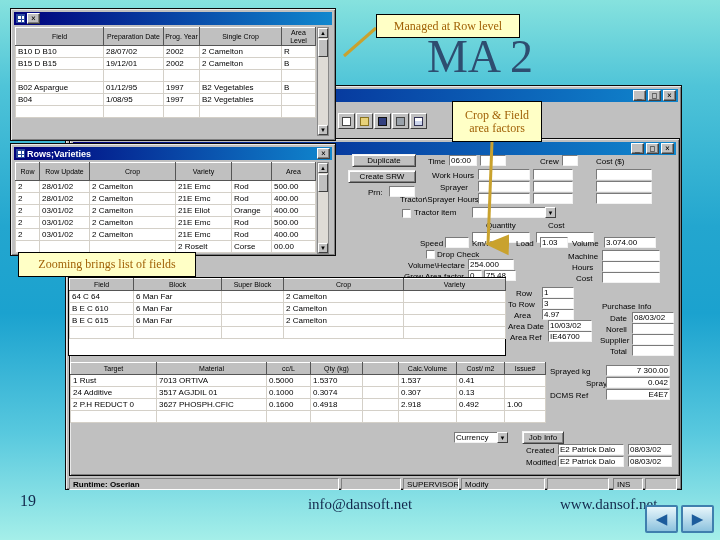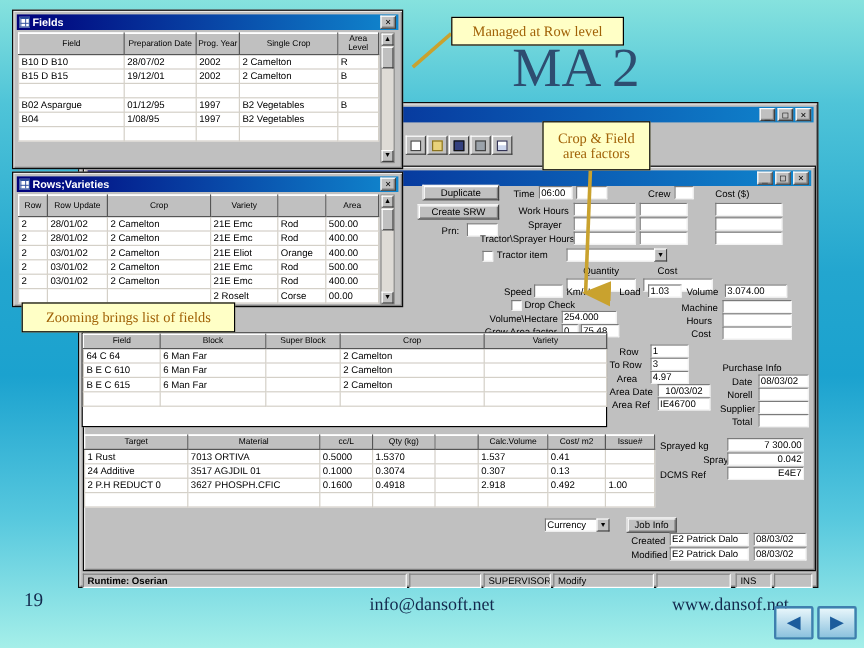--- a/index.html
+++ b/index.html
@@ -159,21 +159,21 @@
       <span class="lbl" style="left:506px;top:135px;">Cost</span>
       <div class="fld" style="left:532px;top:133px;width:58px;"></div>
 
       <span class="lbl" style="left:446px;top:150px;">Row</span>
       <div class="fld" style="left:472px;top:148px;width:32px;">1</div>
       <span class="lbl" style="left:438px;top:161px;">To Row</span>
       <div class="fld" style="left:472px;top:159px;width:32px;">3</div>
       <span class="lbl" style="left:444px;top:172px;">Area</span>
       <div class="fld" style="left:472px;top:170px;width:32px;">4.97</div>
       <span class="lbl" style="left:438px;top:183px;">Area Date</span>
-      <div class="fld" style="left:478px;top:181px;width:44px;text-align:center;">10/03/02</div>
+      <div class="fld" style="left:478px;top:181px;width:44px;">10/03/02</div>
       <span class="lbl" style="left:440px;top:194px;">Area Ref</span>
       <div class="fld" style="left:478px;top:192px;width:44px;">IE46700</div>
 
       <span class="lbl" style="left:532px;top:163px;">Purchase Info</span>
       <span class="lbl" style="left:540px;top:175px;">Date</span>
       <div class="fld" style="left:562px;top:173px;width:42px;">08/03/02</div>
       <span class="lbl" style="left:536px;top:186px;">Norell</span>
       <div class="fld" style="left:562px;top:184px;width:42px;"></div>
       <span class="lbl" style="left:530px;top:197px;">Supplier</span>
       <div class="fld" style="left:562px;top:195px;width:42px;"></div>
@@ -404,21 +404,20 @@
     <div class="sbar" style="left:306px;top:18px;height:92px;">
       <span class="sbtn" style="top:0;">▲</span>
       <span class="sthumb"></span>
       <span class="sbtn" style="bottom:0;">▼</span>
     </div>
   </div>
 
   <div class="win" style="left:10px;top:8px;width:326px;height:133px;z-index:36;">
     <div class="tbar">
       <span class="wicon"></span>
-      <span class="ttl">Fields</span>
       <span class="wbtn">×</span>
     </div>
     <table class="grid" style="position:absolute;left:4px;top:18px;width:300px;">
       <colgroup>
           <col style="width:88px">
           <col style="width:60px">
           <col style="width:36px">
           <col style="width:82px">
           <col style="width:34px">
         </colgroup>

